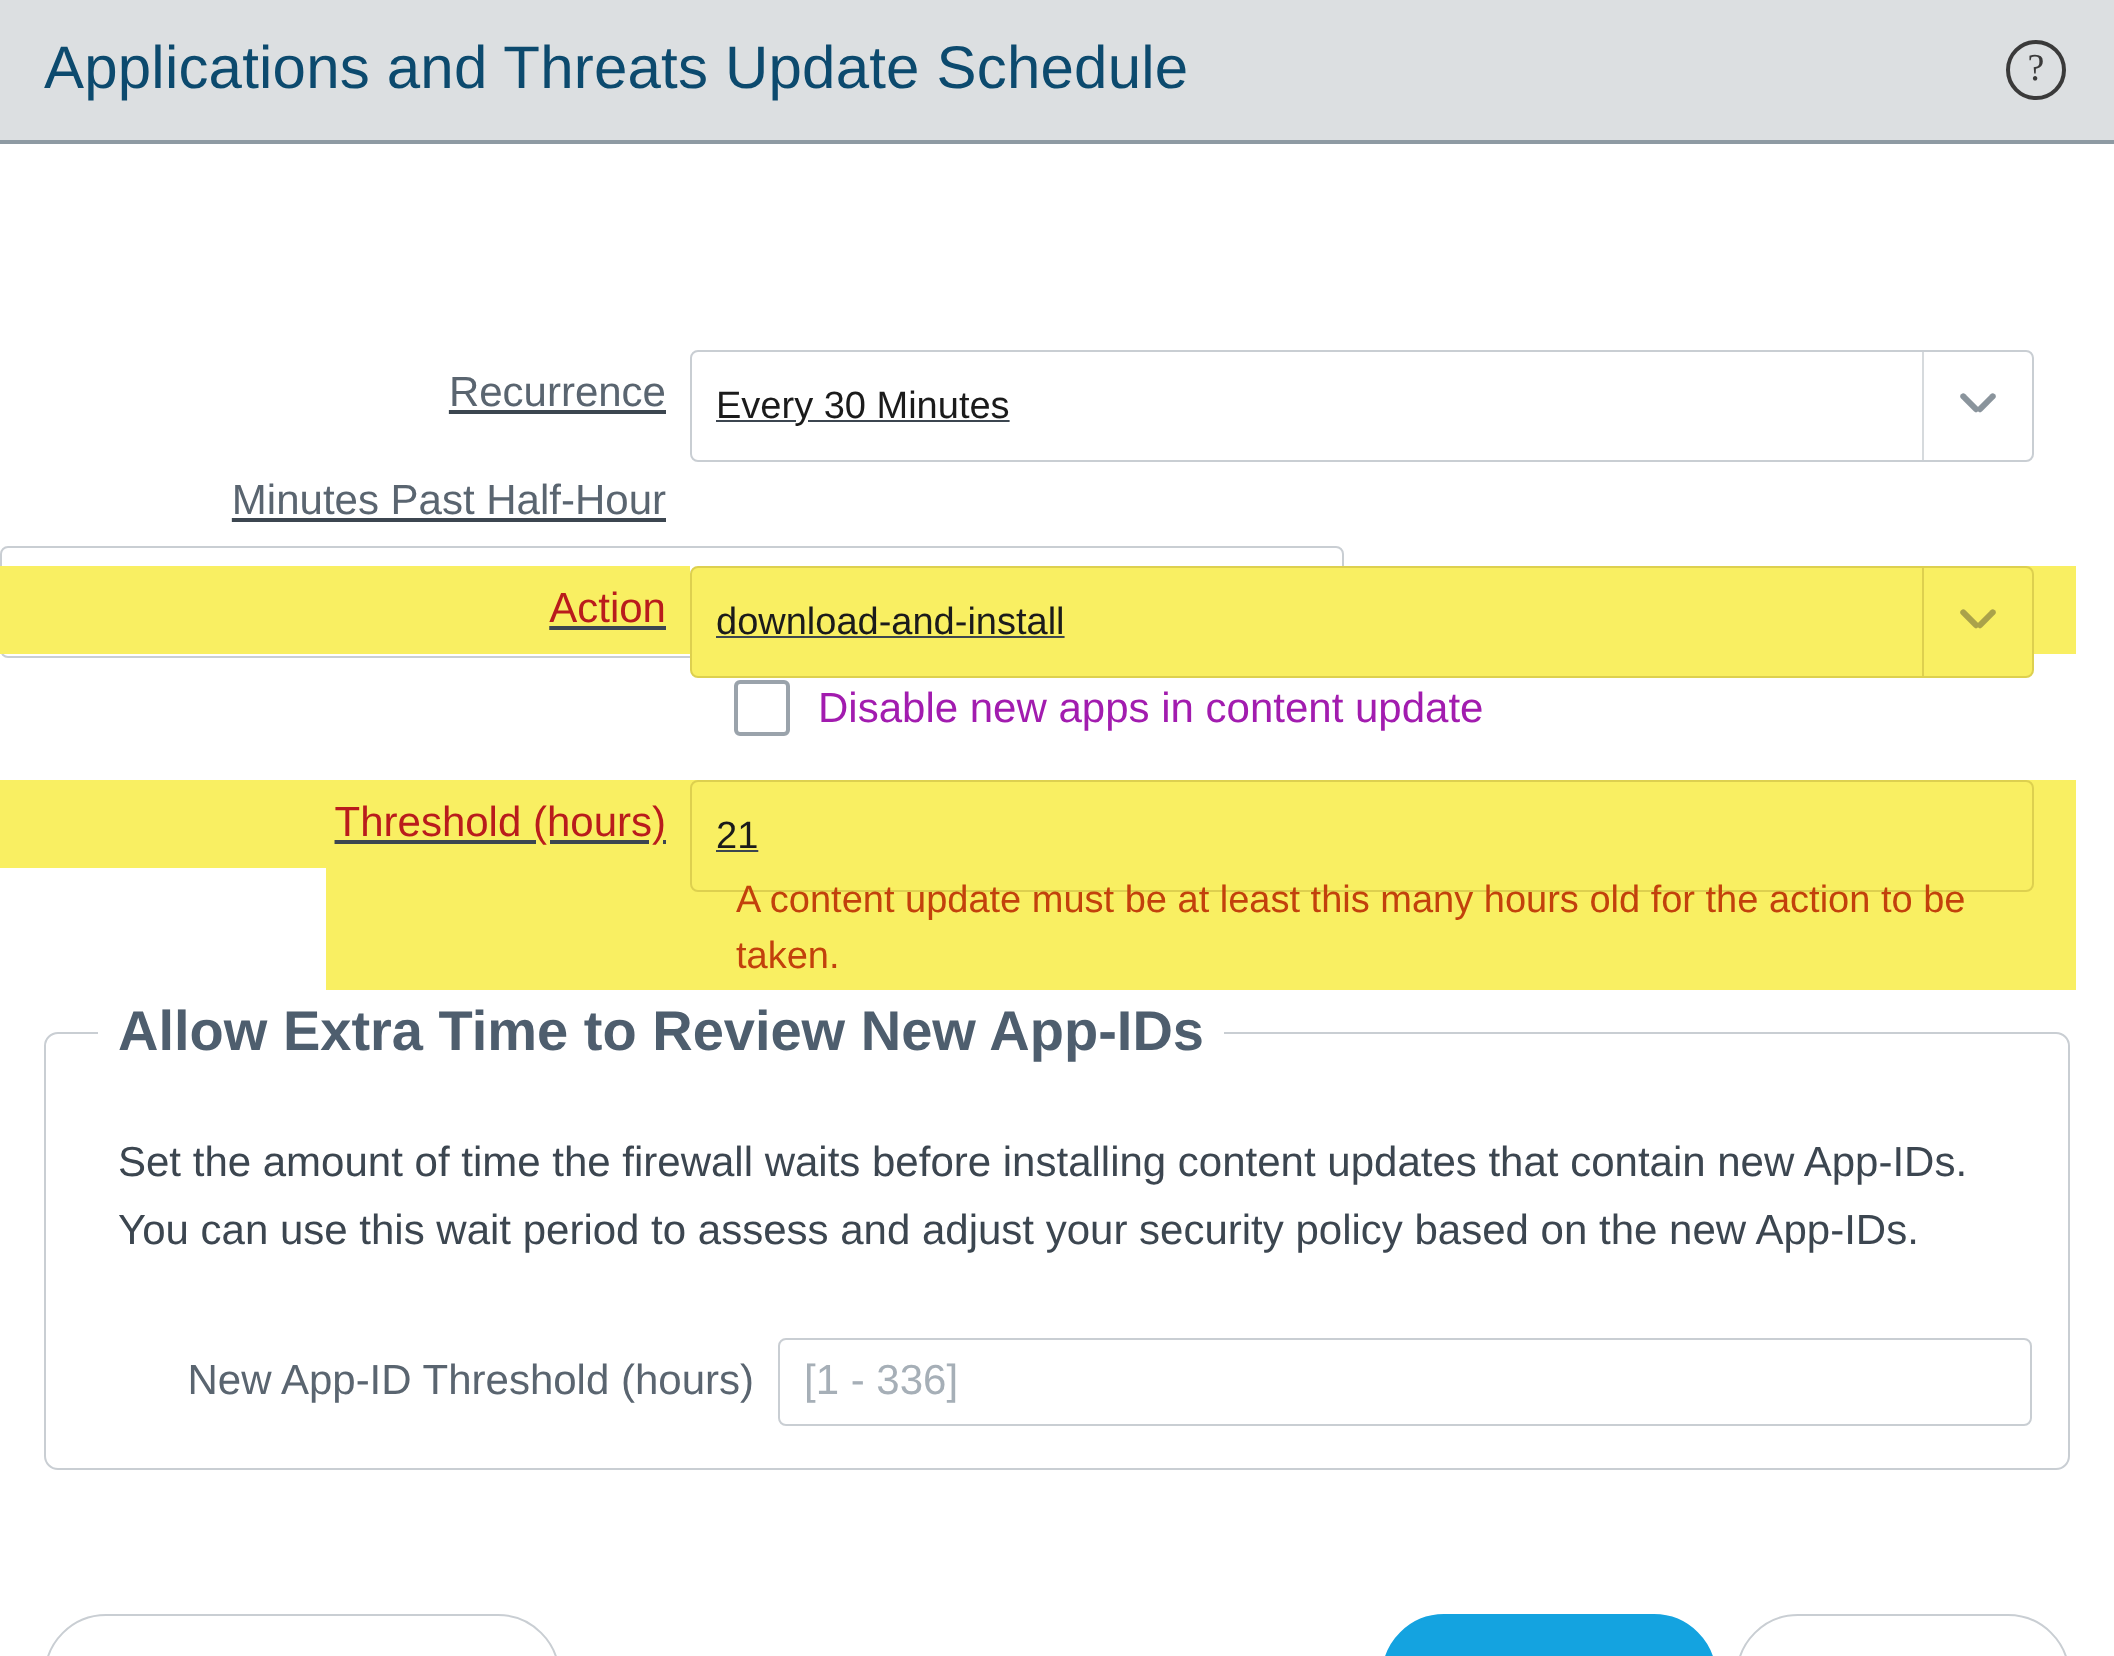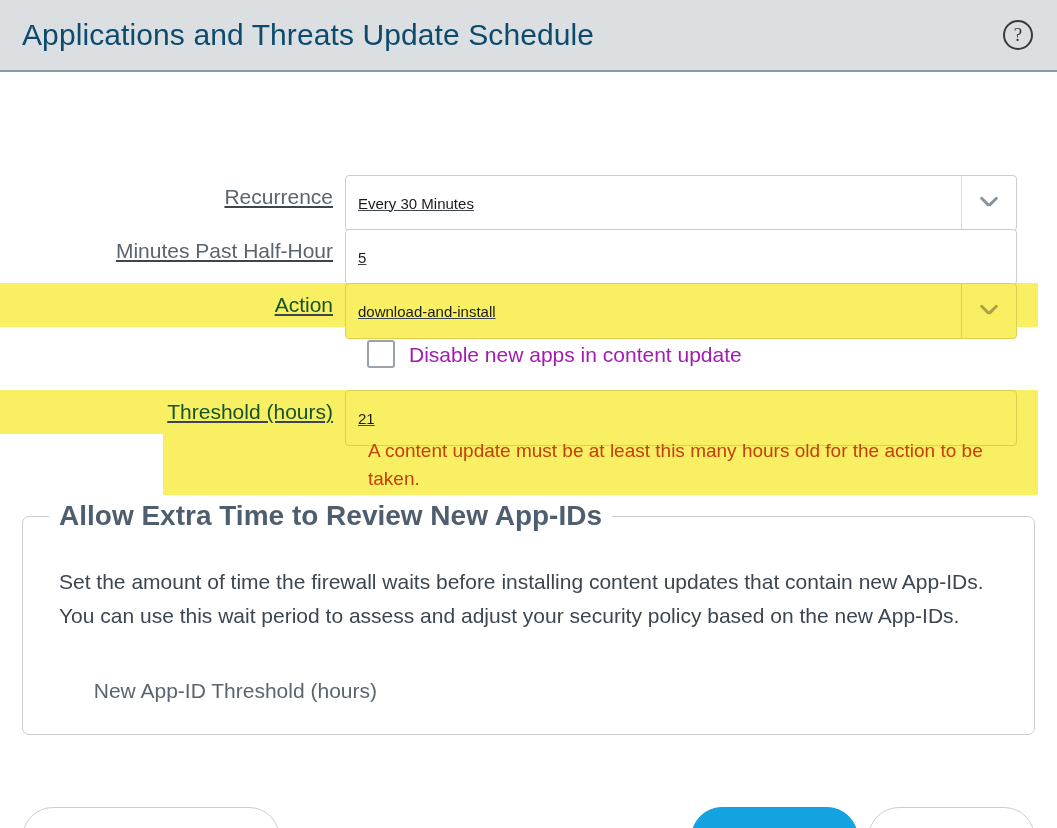--- a/index.html
+++ b/index.html
@@ -87,21 +87,21 @@
   }
 
   .ctrl {
     height: 56px;
     box-sizing: border-box;
     border: 1px solid #c9ced3;
     border-radius: 4px;
     background: #ffffff;
     display: flex;
     align-items: center;
-    font-size: 15px;
+    font-size: 19px;
     color: #1b1b1b;
     padding: 0 12px;
     width: 100%;
     position: relative;
   }
   .ctrl .val { line-height: 1; }
 
   .select-arrow {
     position: absolute;
     right: 0;
@@ -126,31 +126,31 @@
     width: 12px;
     height: 2.5px;
     background: #8a949c;
     border-radius: 2px;
   }
   .chev::before { left: -1px; transform: rotate(45deg); }
   .chev::after  { right: -1px; transform: rotate(-45deg); }
 
   
   .hl { background: #f9ef62; }
-  .row.hl-row .lbl.hl { color: #14532d; }
+  .row.hl-row .lbl.hl { color: #b91c1c; }
   .ctrl.hl {
     background: #f9ef62;
     border-color: #ddd04f;
   }
   .ctrl.hl .select-arrow { border-left-color: #ddd04f; }
   .ctrl.hl .chev::before, .ctrl.hl .chev::after { background: #aaa24a; }
 
   
   #row-recurrence { position: absolute; top: 103px; left: 0; width: 1057px; }
-  #row-minutes    { position: absolute; top: 157px; left: 0; width: 1057px; }
+  #row-minutes    { position: absolute; top: 157px; left: 0; width: 1057px; flex-direction: column; }
   #row-action     { position: absolute; top: 211px; left: 0; width: 1057px; }
   #row-checkbox   { position: absolute; top: 268px; left: 0; width: 1057px; }
   #row-threshold  { position: absolute; top: 318px; left: 0; width: 1057px; }
 
   
   .hl-block {
     position: absolute;
     background: #f9ef62;
     z-index: 0;
   }
@@ -352,20 +352,23 @@
       </div>
     </div>
 
     <div id="help-threshold">A content update must be at least this many hours old for the action to be taken.</div>
 
     <div class="fieldset">
       <div class="legend">Allow Extra Time to Review New App-IDs</div>
       <div class="fs-para">Set the amount of time the firewall waits before installing content updates that contain new App-IDs. You can use this wait period to assess and adjust your security policy based on the new App-IDs.</div>
       <div class="fs-row">
         <div class="fs-lbl">New App-ID Threshold (hours)</div>
+        <div class="fs-input">
+          <span>[1 - 336]</span>
+        </div>
       </div>
     </div>
 
     <div class="footer">
       <div class="btn btn-secondary" id="btn-delete">Delete Schedule</div>
       <div class="btn btn-primary" id="btn-ok">OK</div>
       <div class="btn btn-secondary" id="btn-cancel">Cancel</div>
     </div>
 
   </div>

